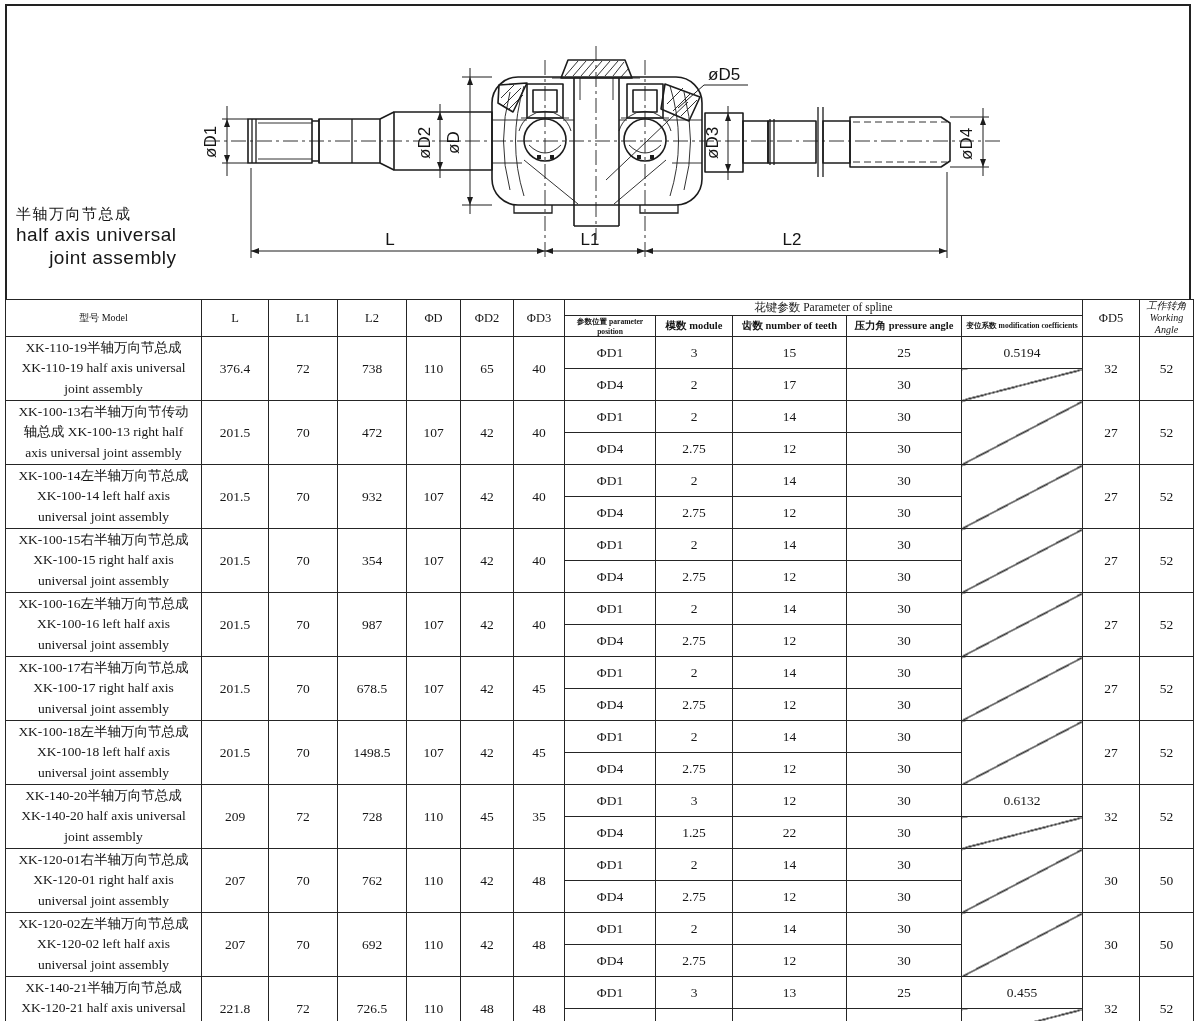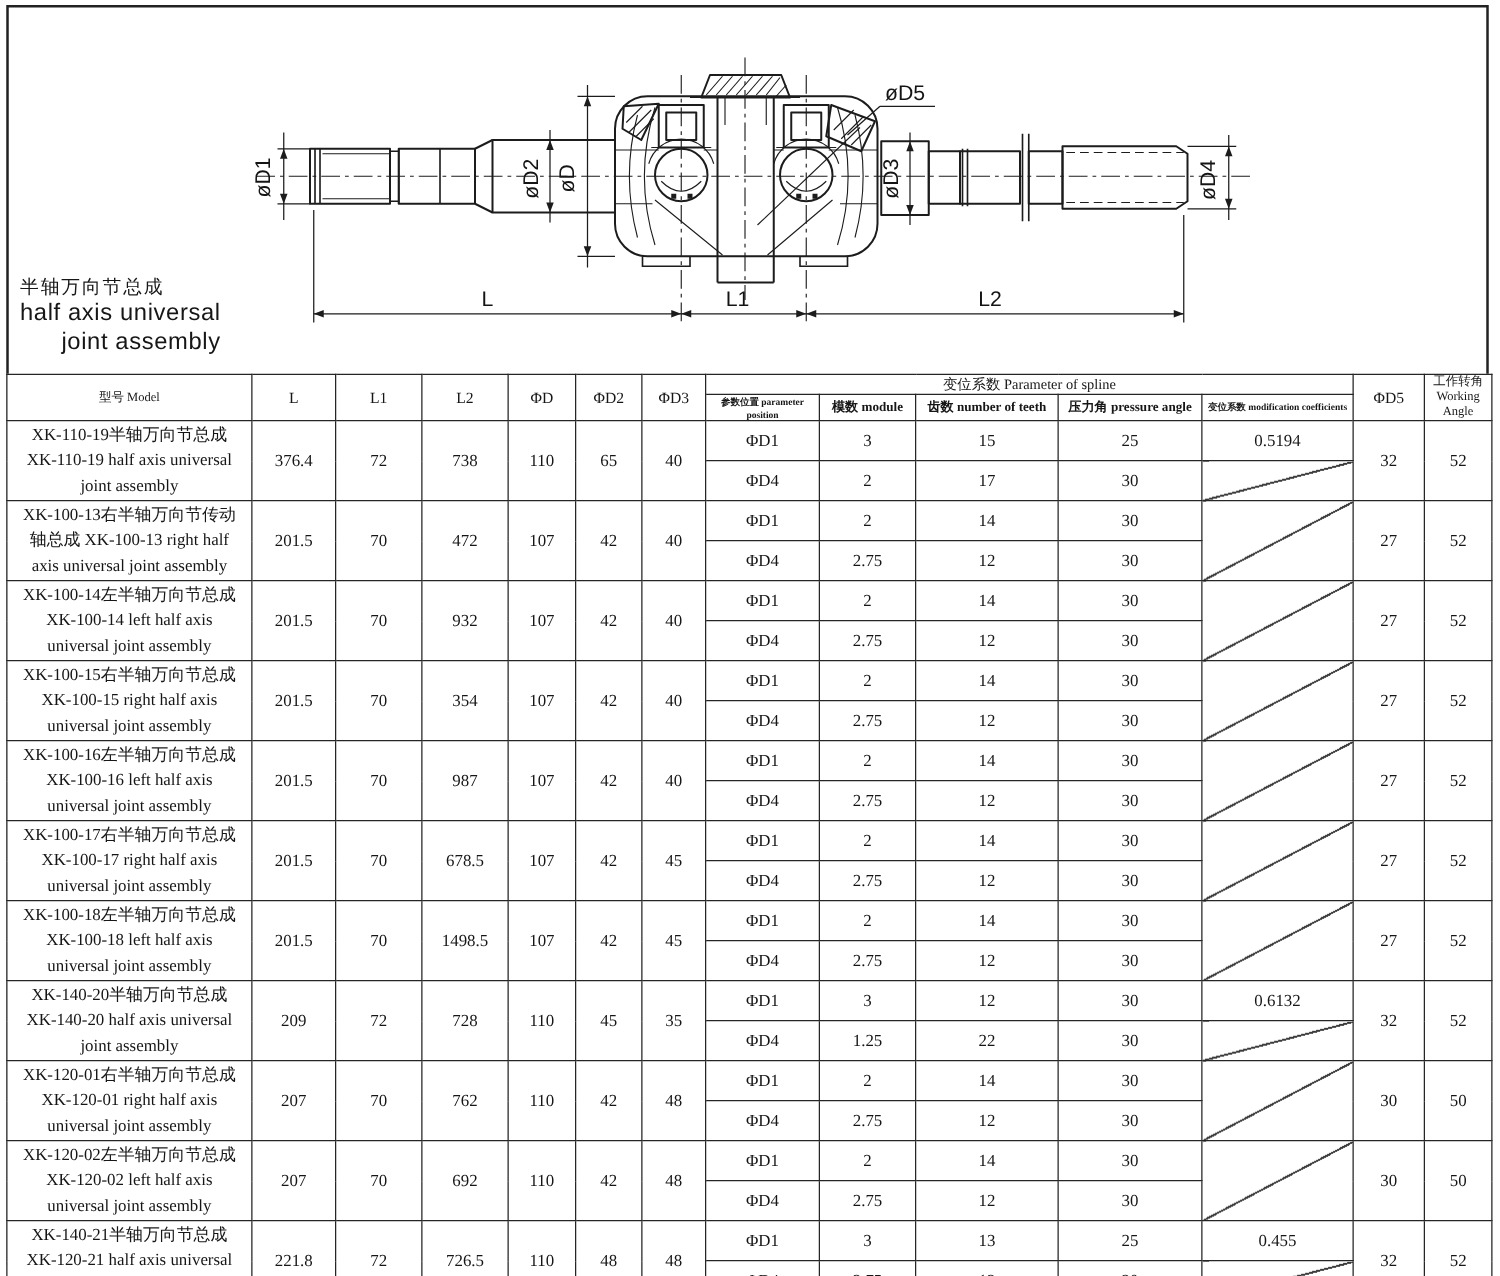--- a/index.html
+++ b/index.html
@@ -6,21 +6,21 @@
   body {
     width:1200px; height:1021px; position:relative;
     background:#ffffff; color:#161616;
     font-family:"Liberation Serif", serif;
     overflow:hidden;
   }
   .border-rect {
     position:absolute; left:5px; top:4px; width:1186px; height:1008px;
     border:2px solid #222; box-sizing:border-box; pointer-events:none;
   }
-  .title-block { position:absolute; left:16px; top:221px; line-height:1.22; }
+  .title-block { position:absolute; left:16px; top:205px; line-height:1.22; }
   .title-cn { font-family:"Liberation Sans",sans-serif; font-size:15px; letter-spacing:1.5px; }
   .title-en { font-family:"Liberation Sans",sans-serif; font-size:19px; letter-spacing:0.5px;text-align:right; }
 
   svg.drawing { position:absolute; left:0; top:0; }
   .ol  { fill:none; stroke:#1c1c1c; stroke-width:1.6; stroke-linejoin:round; }
   .ml  { fill:none; stroke:#1c1c1c; stroke-width:1.3; }
   .tl  { fill:none; stroke:#1c1c1c; stroke-width:0.9; }
   .cl  { fill:none; stroke:#1c1c1c; stroke-width:0.9; stroke-dasharray:15 4 3 4; }
   .dsh { fill:none; stroke:#1c1c1c; stroke-width:0.9; stroke-dasharray:7 4; }
   .dim { fill:none; stroke:#1c1c1c; stroke-width:1; }
@@ -37,21 +37,21 @@
     border:1.6px solid #252525; text-align:center; vertical-align:middle;
     padding:0; overflow:hidden; font-weight:normal;
   }
   .spec thead tr.h1 th { height:14px; }
   .spec thead tr.h2 th { height:16px;font-weight:bold; }
   .h-model { font-size:10px; }
   .h-dim   { font-size:12.5px; }
   .h-group { font-size:11.5px; }
   .h-sub-sm{ font-size:7.6px; }
   .h-sub   { font-size:10.5px;margin-top:43px; }
-  .h-angle { font-size:10px; line-height:1.2; }
+  .h-angle { font-size:10px; line-height:1.2;font-style:italic; }
   .spec tbody td { font-size:13.5px; height:31px; }
   td.model { font-size:9.3px; line-height:1.5; padding:0 8px; }
   .thin-b { border-bottom-width:1px; }
   .thin-t { border-top-width:1px; }
   td.slash {
     background:linear-gradient(to bottom right,
       transparent calc(50% - 0.8px), #3a3a3a calc(50% - 0.8px),
       #3a3a3a calc(50% + 0.8px), transparent calc(50% + 0.8px));
   }
 </style>
@@ -204,21 +204,21 @@
   </colgroup>
   <thead>
     <tr class="h1">
       <th rowspan="2" class="h-model">型号 Model</th>
       <th rowspan="2" class="h-dim">L</th>
       <th rowspan="2" class="h-dim">L1</th>
       <th rowspan="2" class="h-dim">L2</th>
       <th rowspan="2" class="h-dim">ΦD</th>
       <th rowspan="2" class="h-dim">ΦD2</th>
       <th rowspan="2" class="h-dim">ΦD3</th>
-      <th colspan="5" class="h-group thin-b">变位系数 Parameter of spline</th>
+      <th colspan="5" class="h-group thin-b">花键参数 Parameter of spline</th>
       <th rowspan="2" class="h-dim">ΦD5</th>
       <th rowspan="2" class="h-angle">
         <span>工作转角</span><br>
         <span>Working Angle</span>
       </th>
     </tr>
     <tr class="h2">
       <th class="h-sub-sm thin-t">参数位置 parameter position</th>
       <th class="h-sub thin-t">模数 module</th>
       <th class="h-sub thin-t">齿数 number of teeth</th>

